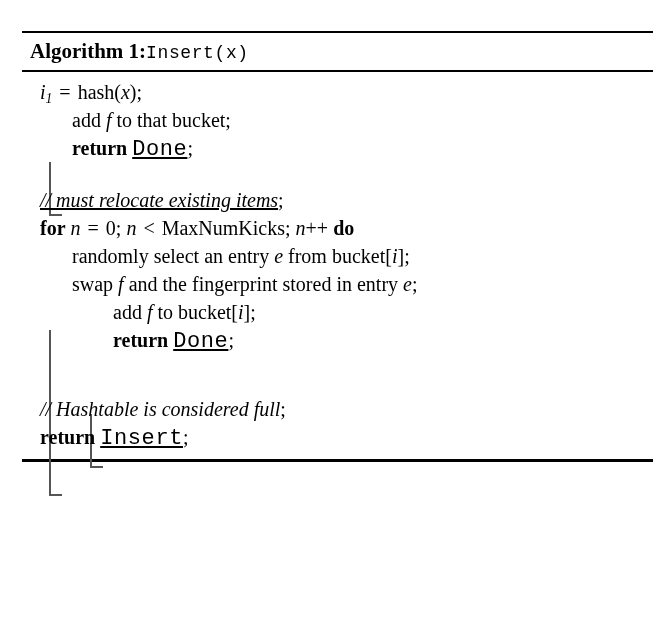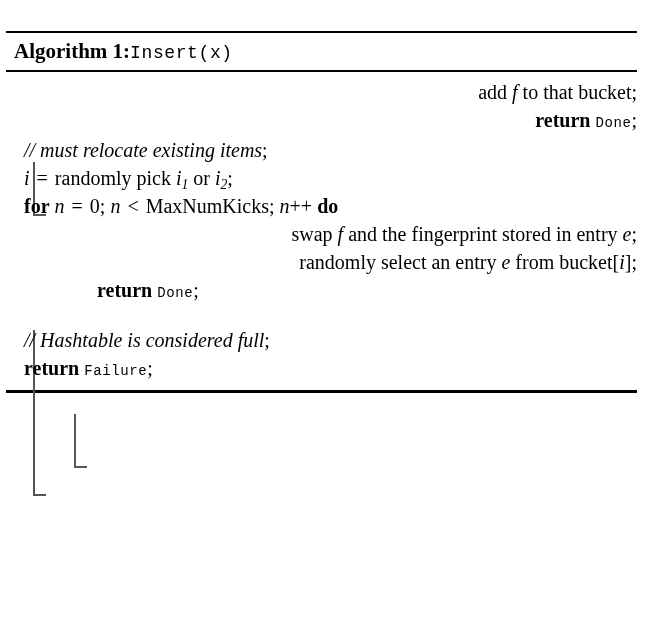--- a/index.html
+++ b/index.html
@@ -10,21 +10,21 @@
   body {
     width: 664px;
     height: 630px;
     overflow: hidden;
     font-family: "Liberation Serif", "DejaVu Serif", serif;
     color: #000000;
   }
 
   .algorithm {
     position: absolute;
-    left: 6px;
+    left: 22px;
     top: 31px;
     width: 631px;
   }
 
   
   .rule-top {
     height: 2px;
     background: #000;
     width: 100%;
   }
@@ -64,39 +64,39 @@
     font-size: 20px;
     line-height: 28px;
   }
 
   .line {
     position: relative;
     white-space: nowrap;
     height: 28px;
   }
   .lvl0 { padding-left: 18px; }
-  .lvl1 { padding-left: 50px; text-align: right; }
+  .lvl1 { padding-left: 50px; }
   .lvl2 { padding-left: 91px; }
 
-  .gap-before { margin-top: 2px; }
+  .gap-before { margin-top: 24px; text-decoration: underline; }
 
   
   .bracket {
     position: absolute;
     border-left: 2px solid #555;
     border-bottom: 2px solid #555;
     width: 11px;
     pointer-events: none;
   }
 
   
   i.v      { font-style: italic; }
   .kw      { font-weight: bold; }
   .tt      { font-family: "Liberation Mono", "DejaVu Sans Mono", monospace;
-             font-size: 14px; letter-spacing: 0.6px; }
+             font-size: 22px; letter-spacing: 0.6px; text-decoration: underline; }
   .cmt     { font-style: italic; }
   sub      { font-size: 0.68em; vertical-align: -0.28em; font-style: italic; }
   .op      { padding: 0 2px; }
 </style>
 </head>
 <body>
 
 <div class="algorithm">
 
   <div class="rule-top"></div>
@@ -109,66 +109,68 @@
 
   <div class="body">
 
     <div class="bracket" style="left:27px; top:90px; height:52px;"></div>
 
     <div class="bracket" style="left:27px; top:258px; height:164px;"></div>
 
     <div class="bracket" style="left:68px; top:342px; height:52px;"></div>
 
 
+    <div class="line lvl0">
+      <i class="v">i</i><sub>1</sub> <span class="op">=</span> hash(<i class="v">x</i>);
+    </div>
 
 
 
     <div class="line lvl1">
       add <i class="v">f</i> to that bucket;
     </div>
 
     <div class="line lvl1">
       <span class="kw">return</span> <span class="tt">Done</span>;
     </div>
 
     <div class="line lvl0 gap-before">
       <span class="cmt">// must relocate existing items</span>;
     </div>
 
-    <div class="line lvl0">
-      <i class="v">i</i> <span class="op">=</span> randomly pick
-      <i class="v">i</i><sub>1</sub> or <i class="v">i</i><sub>2</sub>;
-    </div>
 
     <div class="line lvl0">
       <span class="kw">for</span> <i class="v">n</i> <span class="op">=</span> 0;
       <i class="v">n</i> <span class="op">&lt;</span> MaxNumKicks;
       <i class="v">n</i>++ <span class="kw">do</span>
     </div>
 
     <div class="line lvl1">
-      swap <i class="v">f</i> and the fingerprint stored in entry <i class="v">e</i>;
+      randomly select an entry <i class="v">e</i> from bucket[<i class="v">i</i>];
     </div>
 
     <div class="line lvl1">
-      randomly select an entry <i class="v">e</i> from bucket[<i class="v">i</i>];
+      swap <i class="v">f</i> and the fingerprint stored in entry <i class="v">e</i>;
     </div>
 
 
 
+    <div class="line lvl2">
+      add <i class="v">f</i> to bucket[<i class="v">i</i>];
+    </div>
 
     <div class="line lvl2">
       <span class="kw">return</span> <span class="tt">Done</span>;
     </div>
 
-    <div class="line lvl0" style="margin-top:22px;">
+    <div class="line lvl0" style="margin-top:41px;">
       <span class="cmt">// Hashtable is considered full</span>;
     </div>
 
     <div class="line lvl0">
-      <span class="kw">return</span> <span class="tt">Failure</span>;
+      <span class="kw">return</span> <span class="tt">Insert</span>;
     </div>
 
   </div>
 
   <div class="rule-bottom"></div>
 
 </div>
 
 </body></html>

